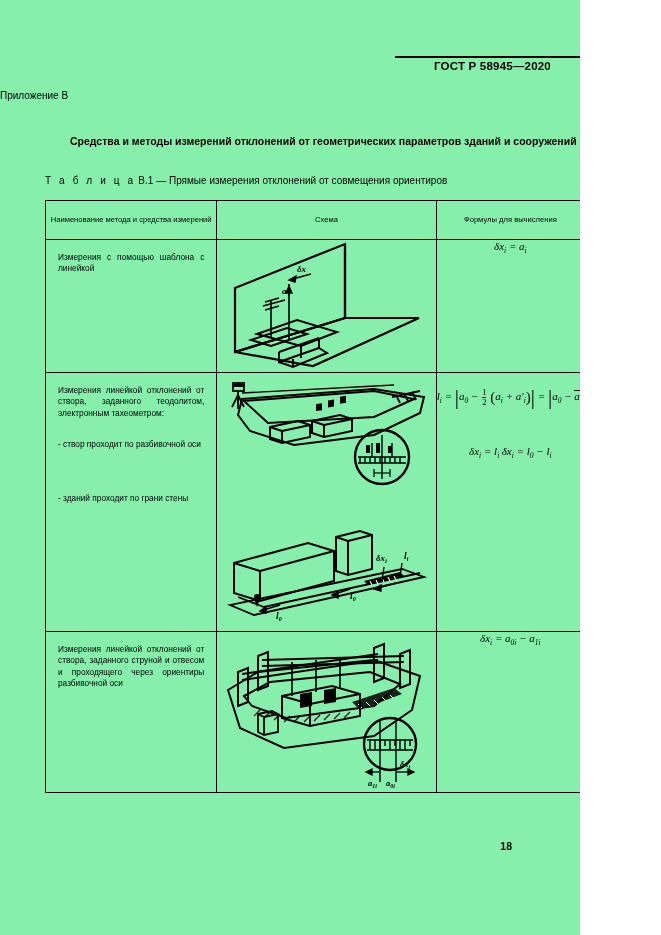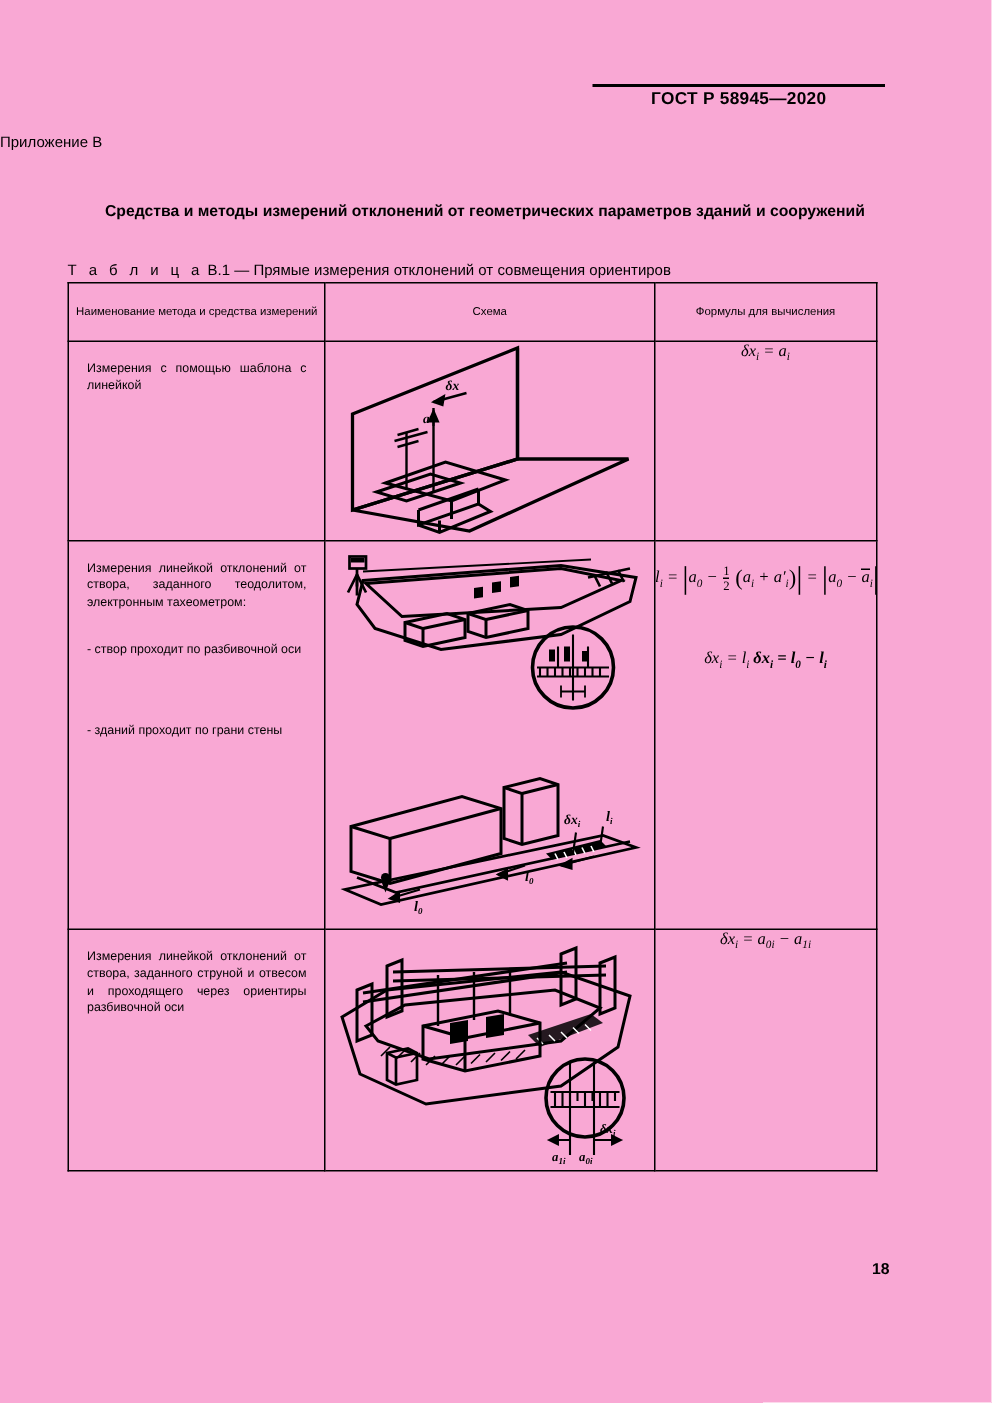--- a/index.html
+++ b/index.html
@@ -6,23 +6,23 @@
     margin: 0;
     padding: 0;
     background: #ffffff;
   }
   body {
     font-family: "Liberation Sans", sans-serif;
     color: #000000;
   }
   .page {
     position: relative;
-    width: 661px;
+    width: 580px;
     height: 935px;
-    background: #f9a8d4;
+    background: #86efac;
     overflow: hidden;
   }
 
   
   .header-rule {
     position: absolute;
     left: 395px;
     top: 56px;
     width: 195px;
     height: 2px;
@@ -70,21 +70,21 @@
     white-space: nowrap;
   }
   .table-caption .spaced {
     letter-spacing: 2.6px;
   }
 
   
   .tbl {
     position: absolute;
     left: 45px;
-    top: 188px;
+    top: 200px;
     width: 540px;
     border-collapse: collapse;
     table-layout: fixed;
     border-radius: 11px;
   }
   .tbl td, .tbl th {
     border: 1px solid #000;
     vertical-align: top;
     padding: 0;
   }
@@ -160,21 +160,21 @@
   .frac .den { display: block; border-top: 1px solid #000; }
   .paren {
     font-style: normal;
     font-size: 15px;
     line-height: 10px;
     display: inline-block;
     vertical-align: -2px;
   }
   .f-row { margin: 0; }
   .f-gap-1 { margin-top: 26px; }
-  .f-gap-2 { margin-top: 38px; font-weight: bold; }
+  .f-gap-2 { margin-top: 38px; }
 
   
   .page-num {
     position: absolute;
     right: 68px;
     top: 840px;
     font-size: 10.5px;
     font-weight: bold;
   }
 

